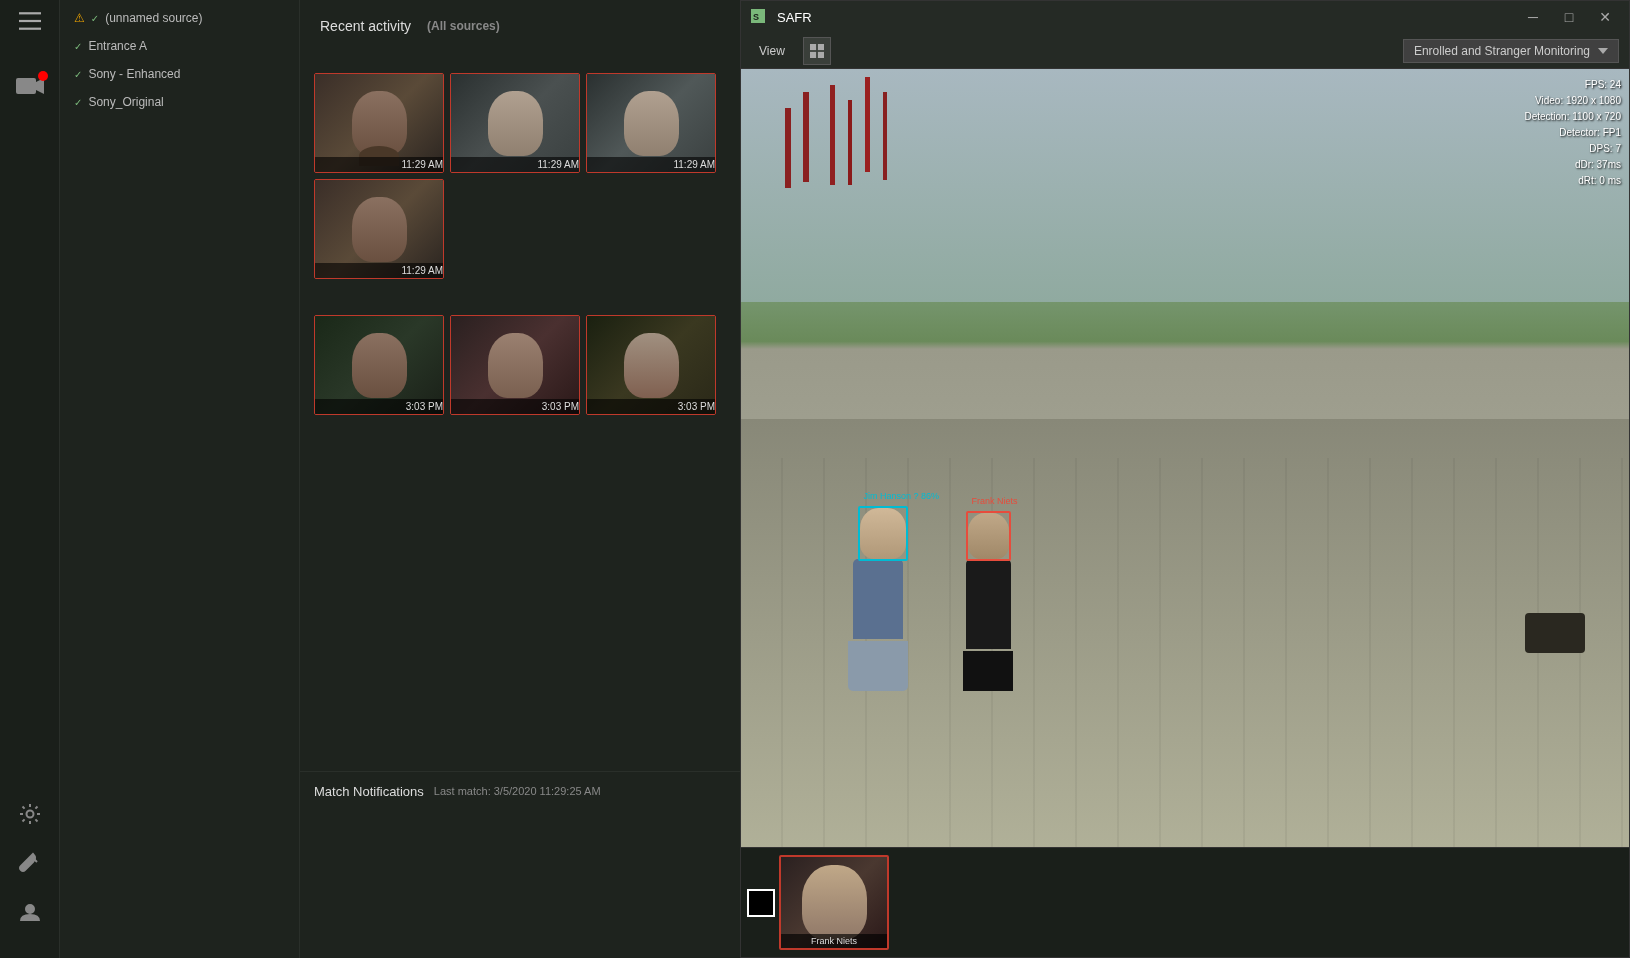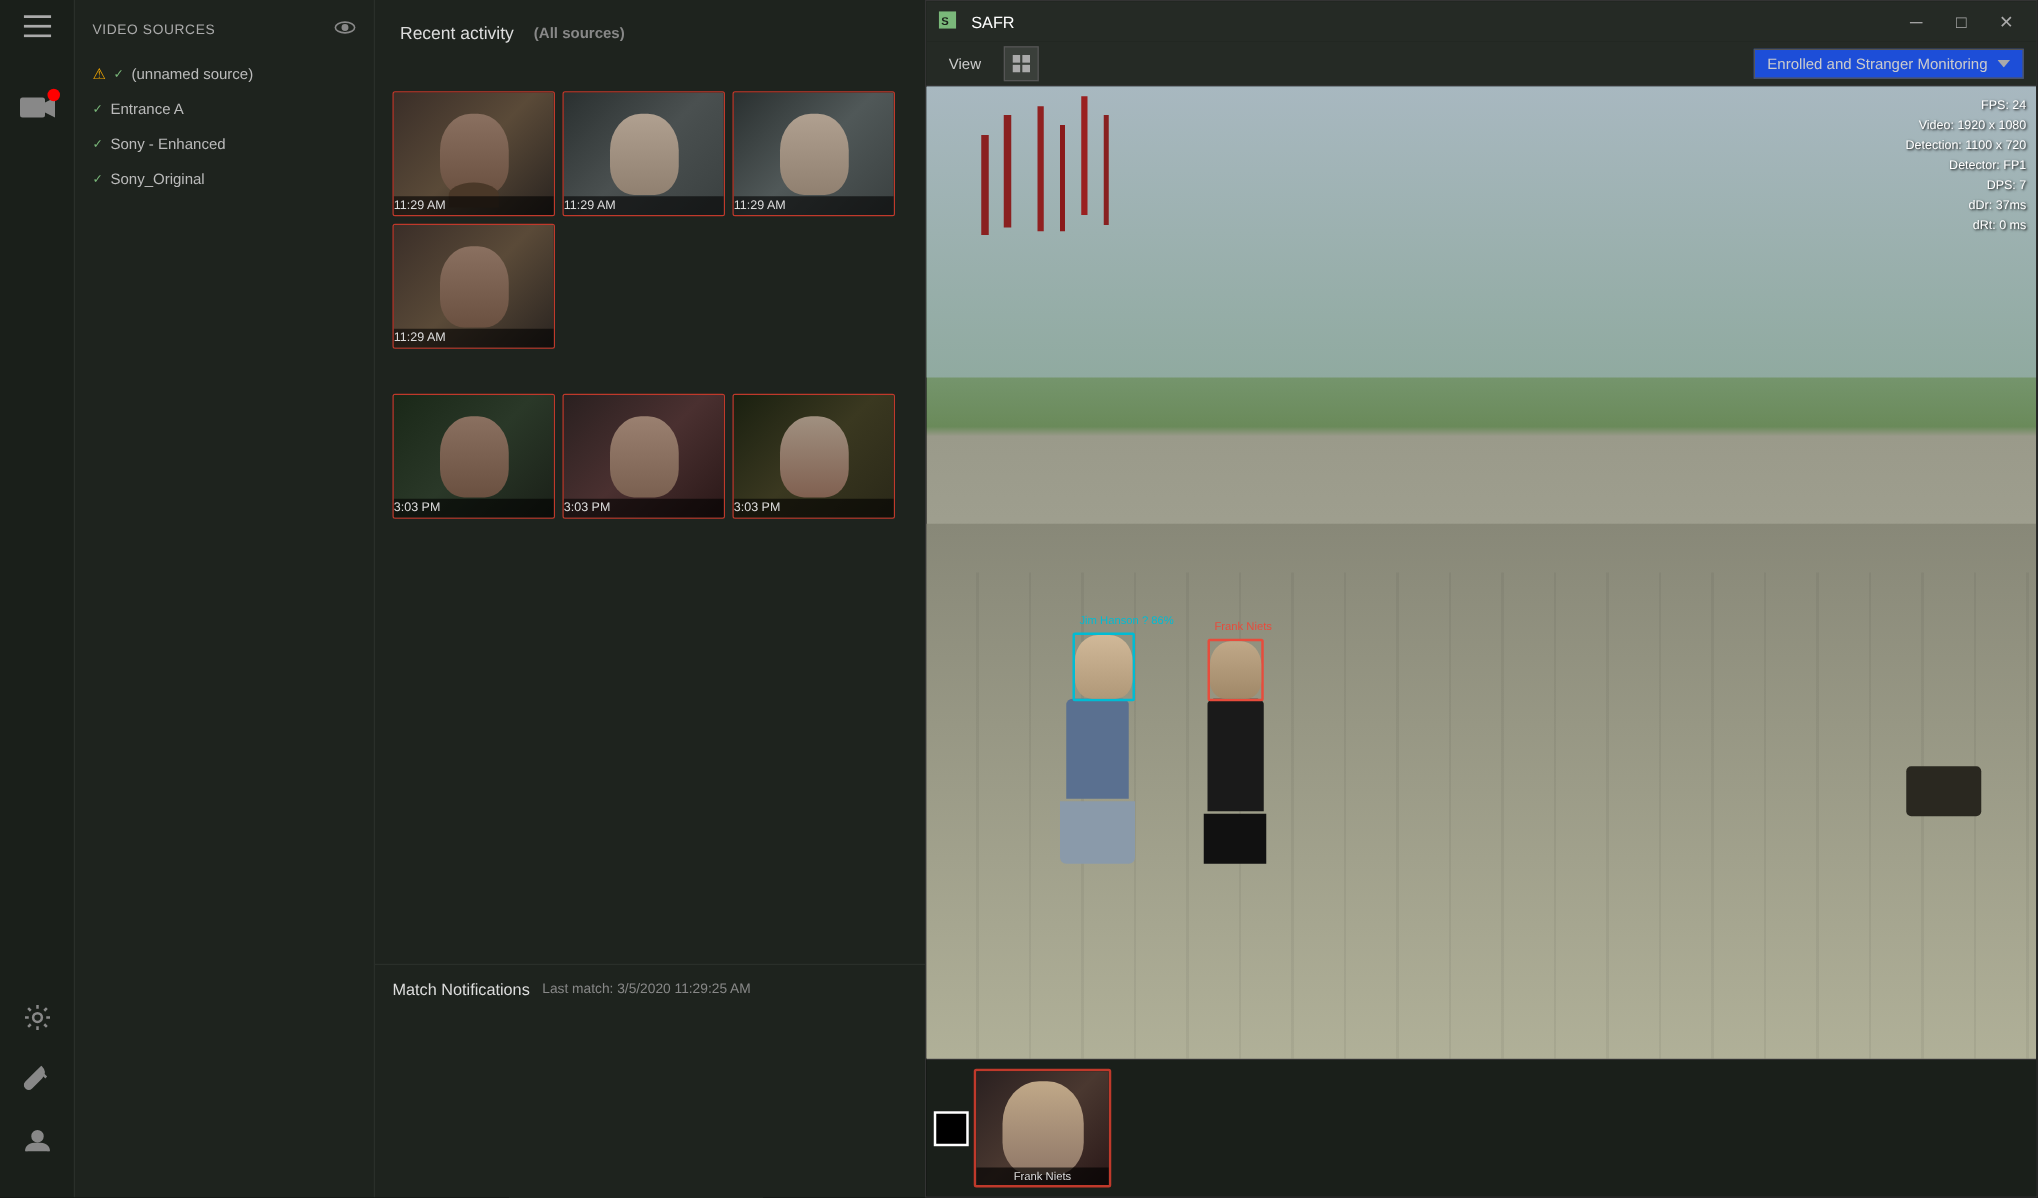--- a/index.html
+++ b/index.html
@@ -175,21 +175,21 @@
       display: flex;
       align-items: center;
       justify-content: center;
     }
     .thumb-time {
       position: absolute;
       bottom: 0; left: 0; right: 0;
       background: rgba(0,0,0,0.6);
       color: #ddd;
       font-size: 10px;
-      text-align: left;
+      text-align: right;
       padding: 2px 0;
     }
 
     
     .activity-scroll::-webkit-scrollbar { width: 6px; }
     .activity-scroll::-webkit-scrollbar-track { background: #1e231e; }
     .activity-scroll::-webkit-scrollbar-thumb { background: #444; border-radius: 3px; }
 
     
     .match-section {
@@ -314,21 +314,21 @@
       width: 28px; height: 28px;
       background: #3a3f3a;
       border: 1px solid #555;
       display: flex;
       align-items: center;
       justify-content: center;
       cursor: pointer;
     }
     .mode-dropdown {
       margin-left: auto;
-      background: #1d4ed8;
+      background: #404040;
       border: 1px solid #555;
       color: #ccc;
       padding: 4px 10px;
       font-size: 12px;
       display: flex;
       align-items: center;
       gap: 8px;
       cursor: pointer;
     }
 
@@ -455,29 +455,20 @@
     <div>
       <svg viewBox="0 0 22 22" width="22" height="22" fill="none" stroke="#888" stroke-width="2">
         <circle cx="11" cy="8" r="4"></circle>
         <path d="M2 20 Q2 14 11 14 Q20 14 20 20"></path>
       </svg>
     </div>
   </div>
 </div>
 
 <div class="sidebar">
-  <div class="sidebar-header">
-    <span>VIDEO SOURCES</span>
-    <span style="cursor:pointer; color:#888;">
-      <svg viewBox="0 0 20 14" width="18" height="12" fill="none" stroke="#888" stroke-width="1.5">
-        <ellipse cx="10" cy="7" rx="9" ry="5"></ellipse>
-        <circle cx="10" cy="7" r="2.5" fill="#888"></circle>
-      </svg>
-    </span>
-  </div>
   <div class="sidebar-sources">
     <div class="sidebar-item">
       <span class="warning">⚠</span>
       <span style="color:#7ab87a; font-size:10px;">✓</span>
       <span>(unnamed source)</span>
     </div>
     <div class="sidebar-item">
       <span style="color:#7ab87a; font-size:10px;">✓</span>
       <span>Entrance A</span>
     </div>

